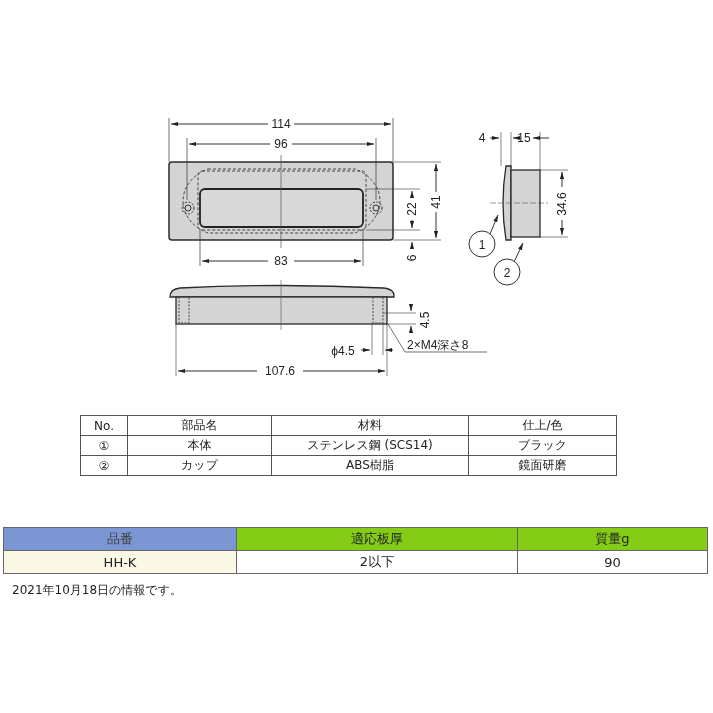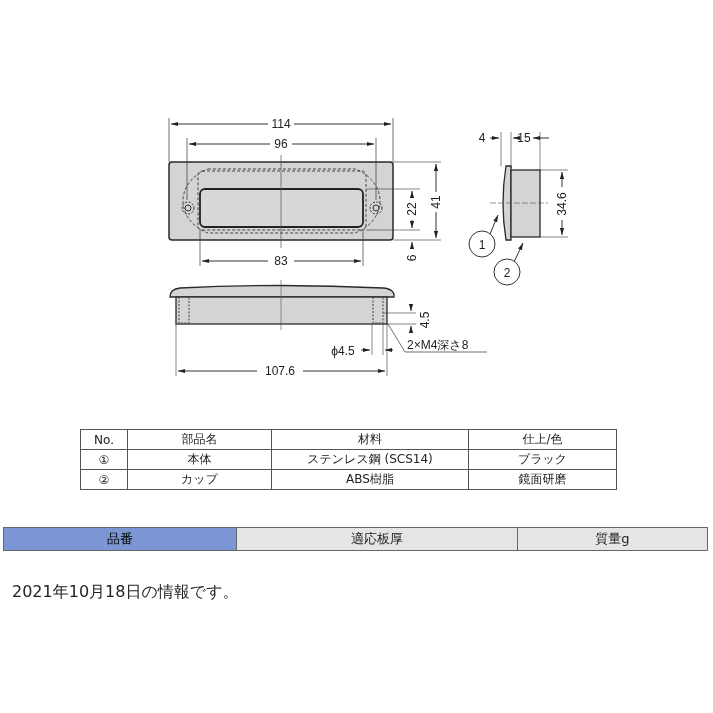--- a/index.html
+++ b/index.html
@@ -2,28 +2,28 @@
 <html><head>
 <meta charset="utf-8">
 <style>
   html, body { margin: 0; padding: 0; background: #ffffff; }
   body { width: 713px; height: 713px; position: relative; overflow: hidden;
          font-family: "DejaVu Sans", "Liberation Sans", sans-serif; color: #222; }
   #drawing { position: absolute; left: 0; top: 0; }
   .dimtxt { font-family: "Liberation Sans", sans-serif; font-size: 12px; fill: #222; }
   table { border-collapse: collapse; position: absolute; font-size: 12px; }
   td, th { border: 1px solid #666; text-align: center; font-weight: normal; padding: 0; }
-  #parts-table { left: 80px; top: 429px; width: 537px; }
+  #parts-table { left: 80px; top: 415px; width: 537px; }
   #parts-table td, #parts-table th { height: 19px; border-color: #555; }
   #spec-table { left: 3px; top: 527px; width: 705px; }
-  #spec-table th { height: 22px; background: #e5e5e5; font-size: 13px; }
-  #spec-table th.pn { background: #7b96d3; color: #000000; }
+  #spec-table th { height: 22px; background: #84cc16; font-size: 13px; }
+  #spec-table th.pn { background: #7b96d3; color: #404040; }
   #spec-table td { height: 22px; font-size: 13px; }
   #spec-table td.pn { background: #fbf9e6; }
-  #footnote { position: absolute; left: 12px; top: 582px; font-size: 16px; }
+  #footnote { position: absolute; left: 12px; top: 582px; font-size: 12px; }
 </style>
 </head>
 <body>
 
 <svg id="drawing" width="713" height="420" viewBox="0 0 713 420">
   <defs>
     <marker id="arr" viewBox="0 0 10 10" refX="10" refY="5" markerWidth="7" markerHeight="7" orient="auto-start-reverse">
       <path d="M0,2 L10,5 L0,8 z" fill="#222"></path>
     </marker>
   </defs>
@@ -146,16 +146,21 @@
 </tbody>
   </table>
 
 <table id="spec-table">
   <tbody>
       <tr>
     <th class="pn" style="width:232px">品番</th>
     <th style="width:280px">適応板厚</th>
     <th>質量g</th>
   </tr>
+  <tr>
+    <td class="pn">HH-K</td>
+    <td>2以下</td>
+    <td>90</td>
+  </tr>
 </tbody>
   </table>
 
 <div id="footnote">2021年10月18日の情報です。</div>
 
 </body></html>

